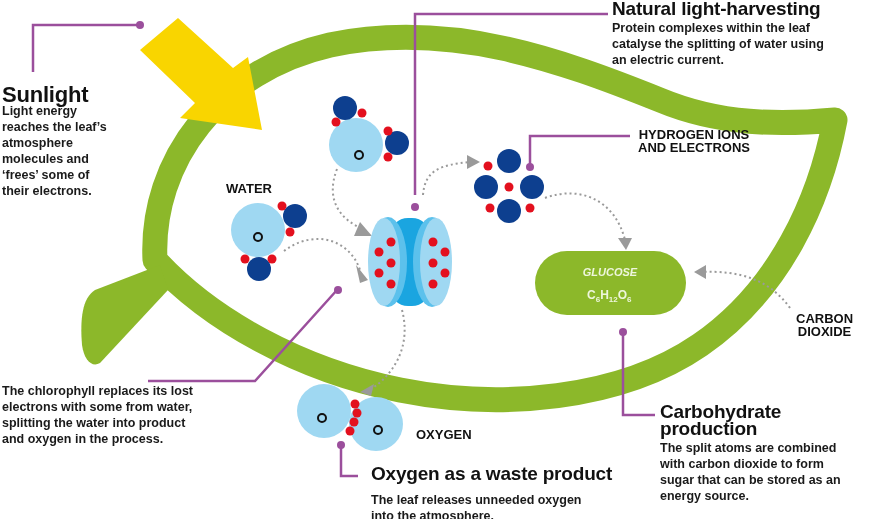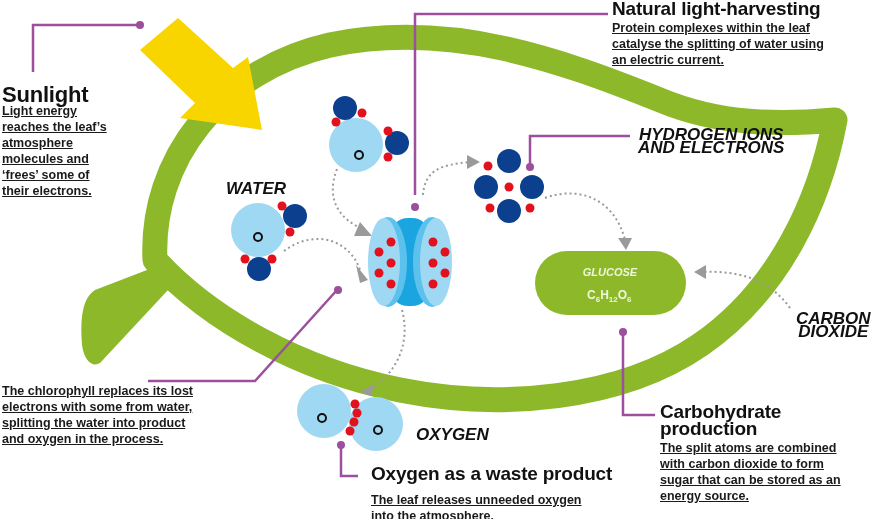--- a/index.html
+++ b/index.html
@@ -1,22 +1,22 @@
 <!DOCTYPE html>
 <html><head>
 <meta charset="utf-8">
 <style>
   html, body { margin: 0; padding: 0; background: #ffffff; }
   body { width: 881px; height: 519px; position: relative; overflow: hidden;
          font-family: "Liberation Sans", "DejaVu Sans", sans-serif; color: #111; }
   svg#diagram { position: absolute; left: 0; top: 0; }
   .block { position: absolute; }
   .title { font-weight: bold; font-size: 19px; line-height: 17px; letter-spacing: -0.2px; }
-  .body { font-size: 12.5px; line-height: 16px; font-weight: bold; color: #1a1a1a; text-decoration: underline; }
-  .tag { position: absolute; font-weight: bold; font-style: italic; font-size: 17px; line-height: 13px; color: #111; }
+  .body { font-size: 12.5px; line-height: 16px; font-weight: bold; color: #1a1a1a; }
+  .tag { position: absolute; font-weight: bold; font-size: 13px; line-height: 13px; color: #111; }
   .glucose-label { font-weight: bold; font-style: italic; font-size: 11px; fill: #eef6dc; }
   .formula { font-weight: bold; font-size: 12px; fill: #eef6dc; }
   .formula-sub { font-weight: bold; font-size: 8px; fill: #eef6dc; }
 </style>
 </head>
 <body>
 
 <svg id="diagram" width="881" height="519" viewBox="0 0 881 519">
 
   <g>

